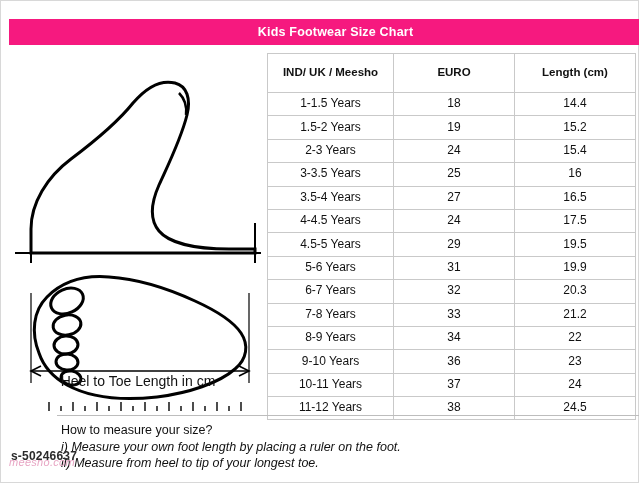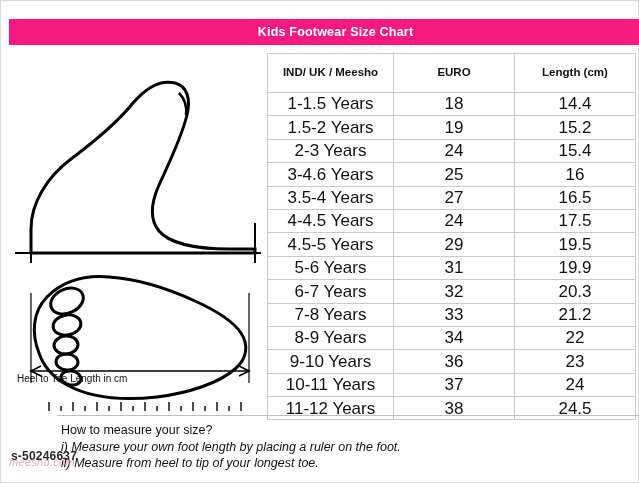--- a/index.html
+++ b/index.html
@@ -45,41 +45,41 @@
     position: absolute;
     left: 8px;
     top: 52px;
     width: 258px;
     height: 358px;
     background: #ffffff;
   }
   .diagram svg { display: block; }
   .diagram-caption {
     position: absolute;
-    left: 8px;
+    left: 0;
     top: 320px;
     width: 258px;
-    text-align: left;
-    font-size: 10px;
+    text-align: center;
+    font-size: 14px;
     color: #111;
   }
 
   
   .chart-table {
     position: absolute;
     left: 266px;
     top: 52px;
     width: 365px;
     border-collapse: collapse;
     table-layout: fixed;
   }
   .chart-table th, .chart-table td {
     border: 1px solid #c9c9c9;
     text-align: center;
-    font-size: 17px;
+    font-size: 12px;
     color: #111111;
     height: 22.4px;
     padding: 0;
     line-height: 1.15;
   }
   .chart-table th {
     font-weight: bold;
     height: 38px;
     font-size: 11.5px;
   }
@@ -211,21 +211,21 @@
         <td>1.5-2 Years</td>
         <td>19</td>
         <td>15.2</td>
       </tr>
       <tr>
         <td>2-3 Years</td>
         <td>24</td>
         <td>15.4</td>
       </tr>
       <tr>
-        <td>3-4.6 Years</td>
+        <td>3-3.5 Years</td>
         <td>25</td>
         <td>16</td>
       </tr>
       <tr>
         <td>3.5-4 Years</td>
         <td>27</td>
         <td>16.5</td>
       </tr>
       <tr>
         <td>4-4.5 Years</td>

